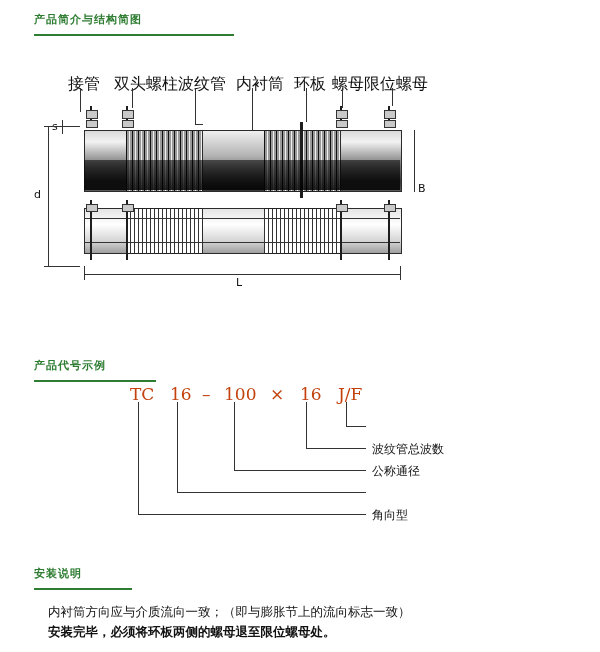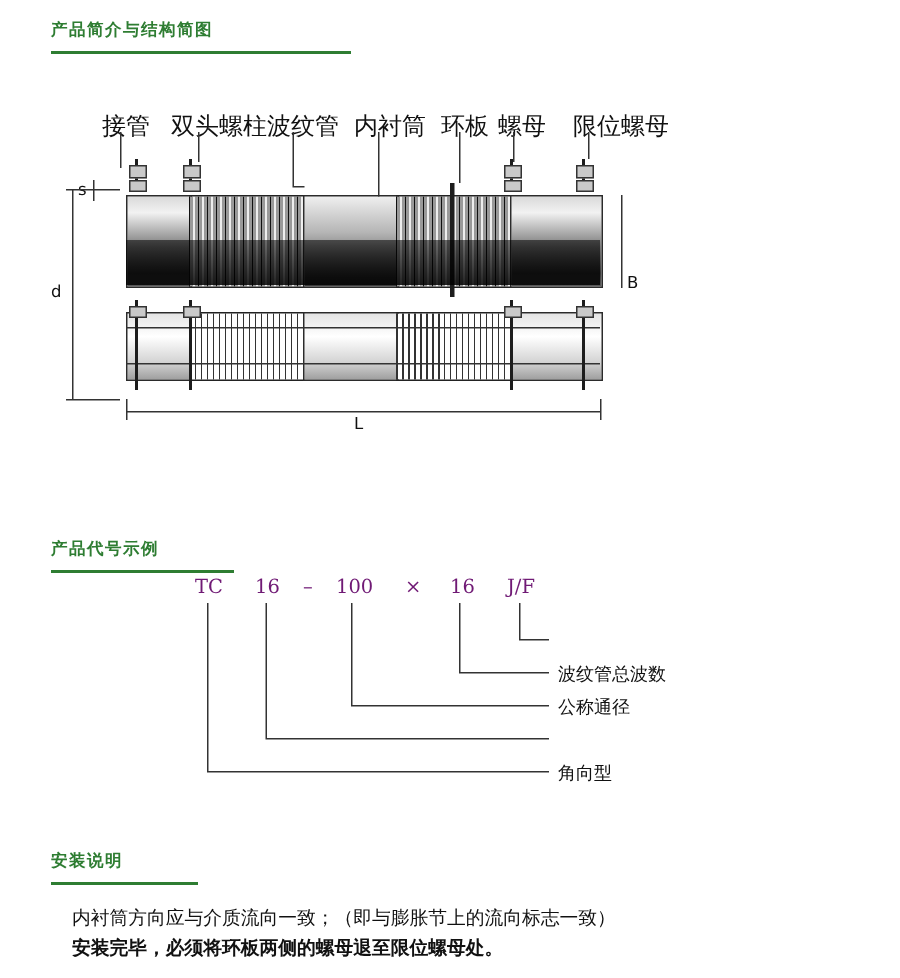--- a/index.html
+++ b/index.html
@@ -84,23 +84,23 @@
     border-top:1px solid #222;border-bottom:1px solid #222;
   }
 
   
   #sec2-title{left:34px;top:358px;}
   #sec2-rule{left:34px;top:380px;width:122px;}
 
   .code-area{position:absolute;left:34px;top:382px;width:540px;height:160px;}
   .code-tok{
     position:absolute;
-    font-size:13px;
+    font-size:17px;
     font-family:"DejaVu Serif","Liberation Serif",serif;
-    color:#701a75;white-space:nowrap;
+    color:#c2410c;white-space:nowrap;
   }
   .code-desc{
     position:absolute;
     font-size:12px;
     color:#111;white-space:nowrap;
   }
   .vline{position:absolute;width:1px;background:#333;}
   .hl{position:absolute;height:1px;background:#333;}
 
   
@@ -122,21 +122,21 @@
 <div class="underline" id="sec1-rule"></div>
 
 <div class="diagram">
 
   <div class="callout" style="left:28px;top:14px;">接管</div>
   <div class="callout" style="left:74px;top:14px;">双头螺柱</div>
   <div class="callout" style="left:138px;top:14px;">波纹管</div>
   <div class="callout" style="left:196px;top:14px;">内衬筒</div>
   <div class="callout" style="left:254px;top:14px;">环板</div>
   <div class="callout" style="left:292px;top:14px;">螺母</div>
-  <div class="callout" style="left:342px;top:14px;">限位螺母</div>
+  <div class="callout" style="left:324px;top:14px;">限位螺母</div>
 
   <div class="leader" style="left:40px; top:28px; height:24px;"></div>
   <div class="leader" style="left:92px; top:28px; height:20px;"></div>
   <div class="leader" style="left:155px;top:28px; height:36px;"></div>
   <div class="leader" style="left:212px;top:28px; height:56px;"></div>
   <div class="leader" style="left:266px;top:28px; height:34px;"></div>
   <div class="leader" style="left:302px;top:28px; height:20px;"></div>
   <div class="leader" style="left:352px;top:28px; height:18px;"></div>
   <div class="hline" style="left:212px;top:84px; width:22px;"></div>
   <div class="hline" style="left:155px;top:64px; width:8px;"></div>

